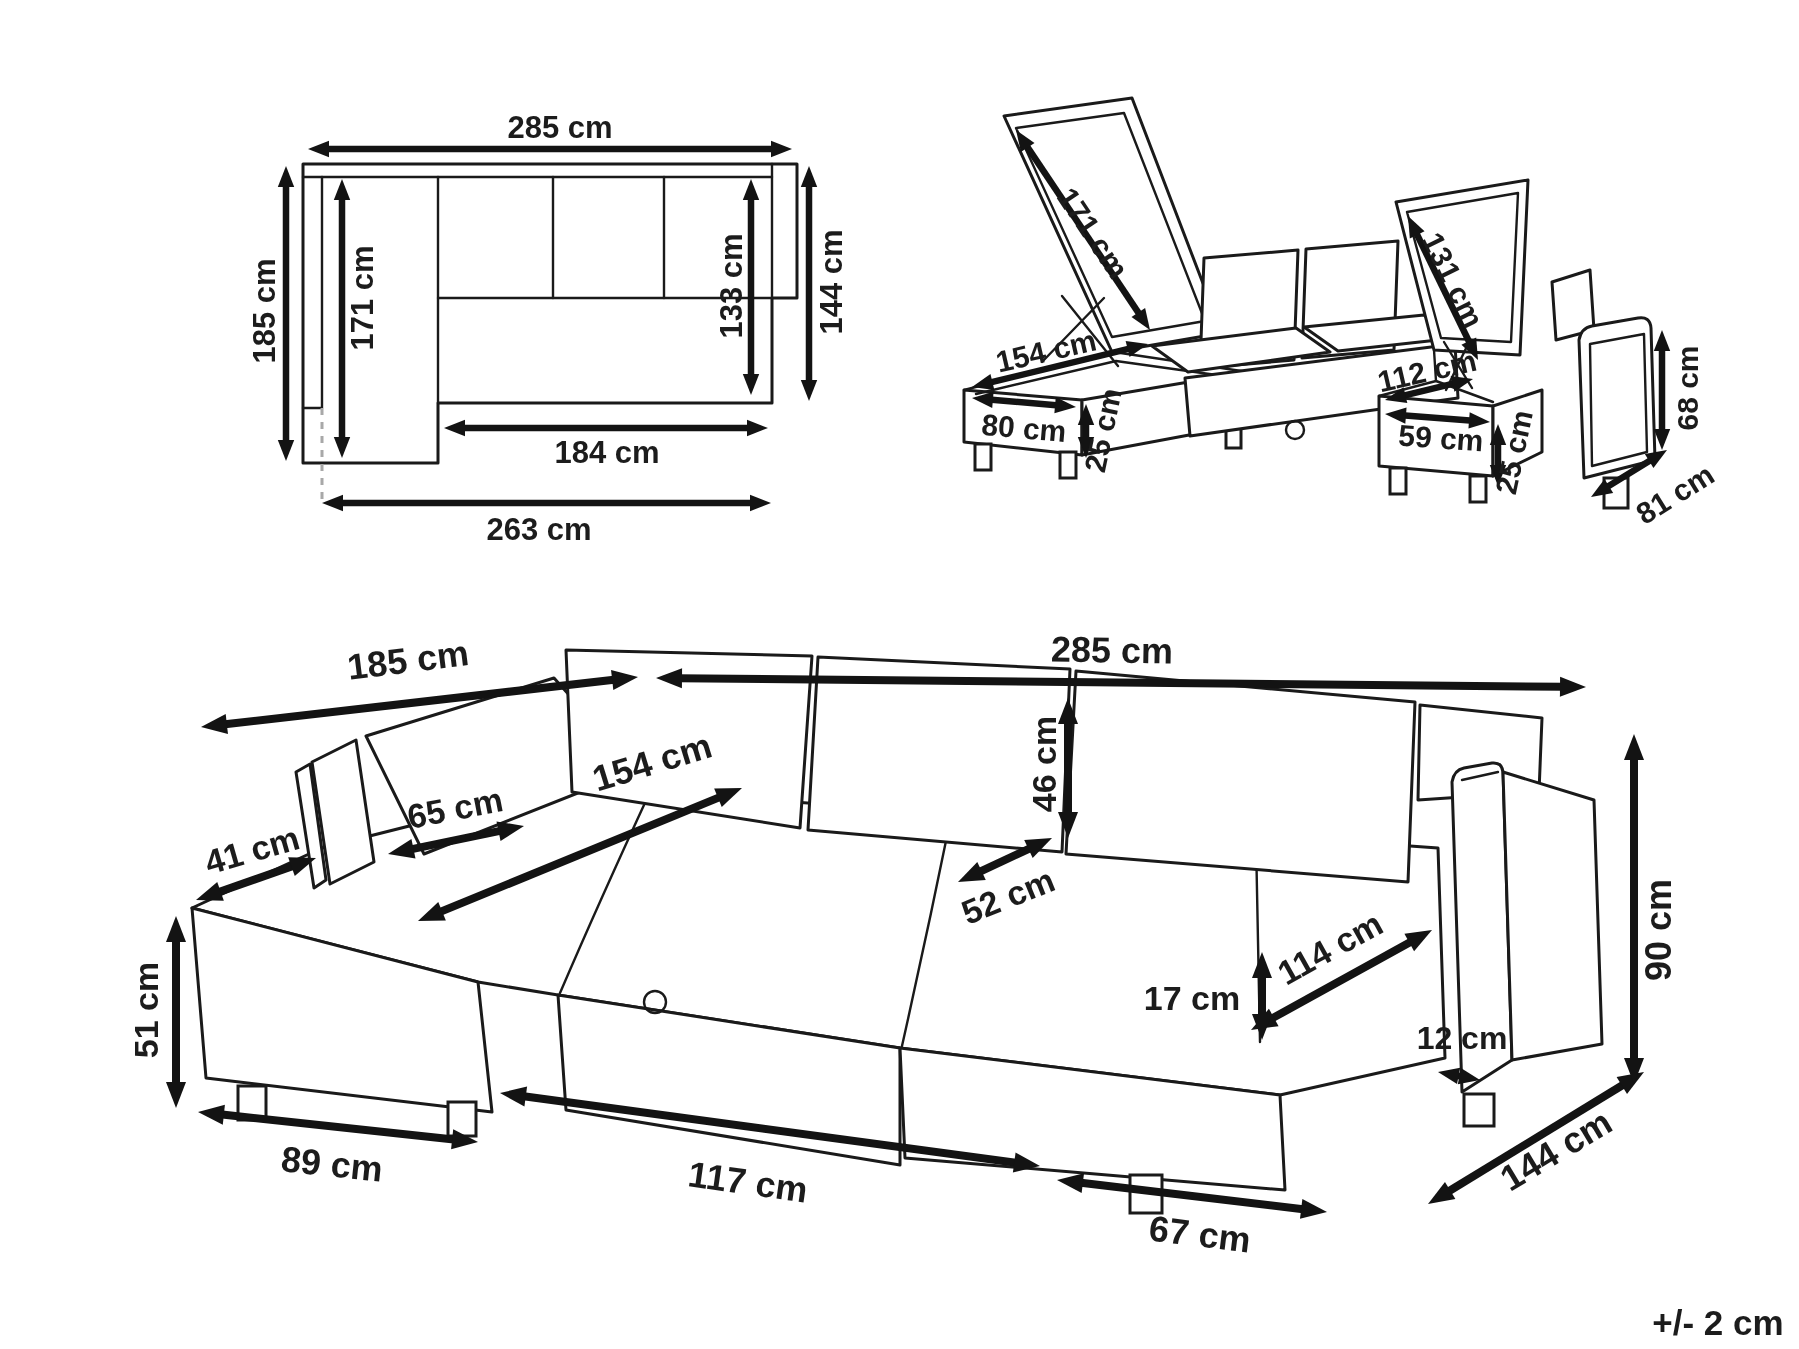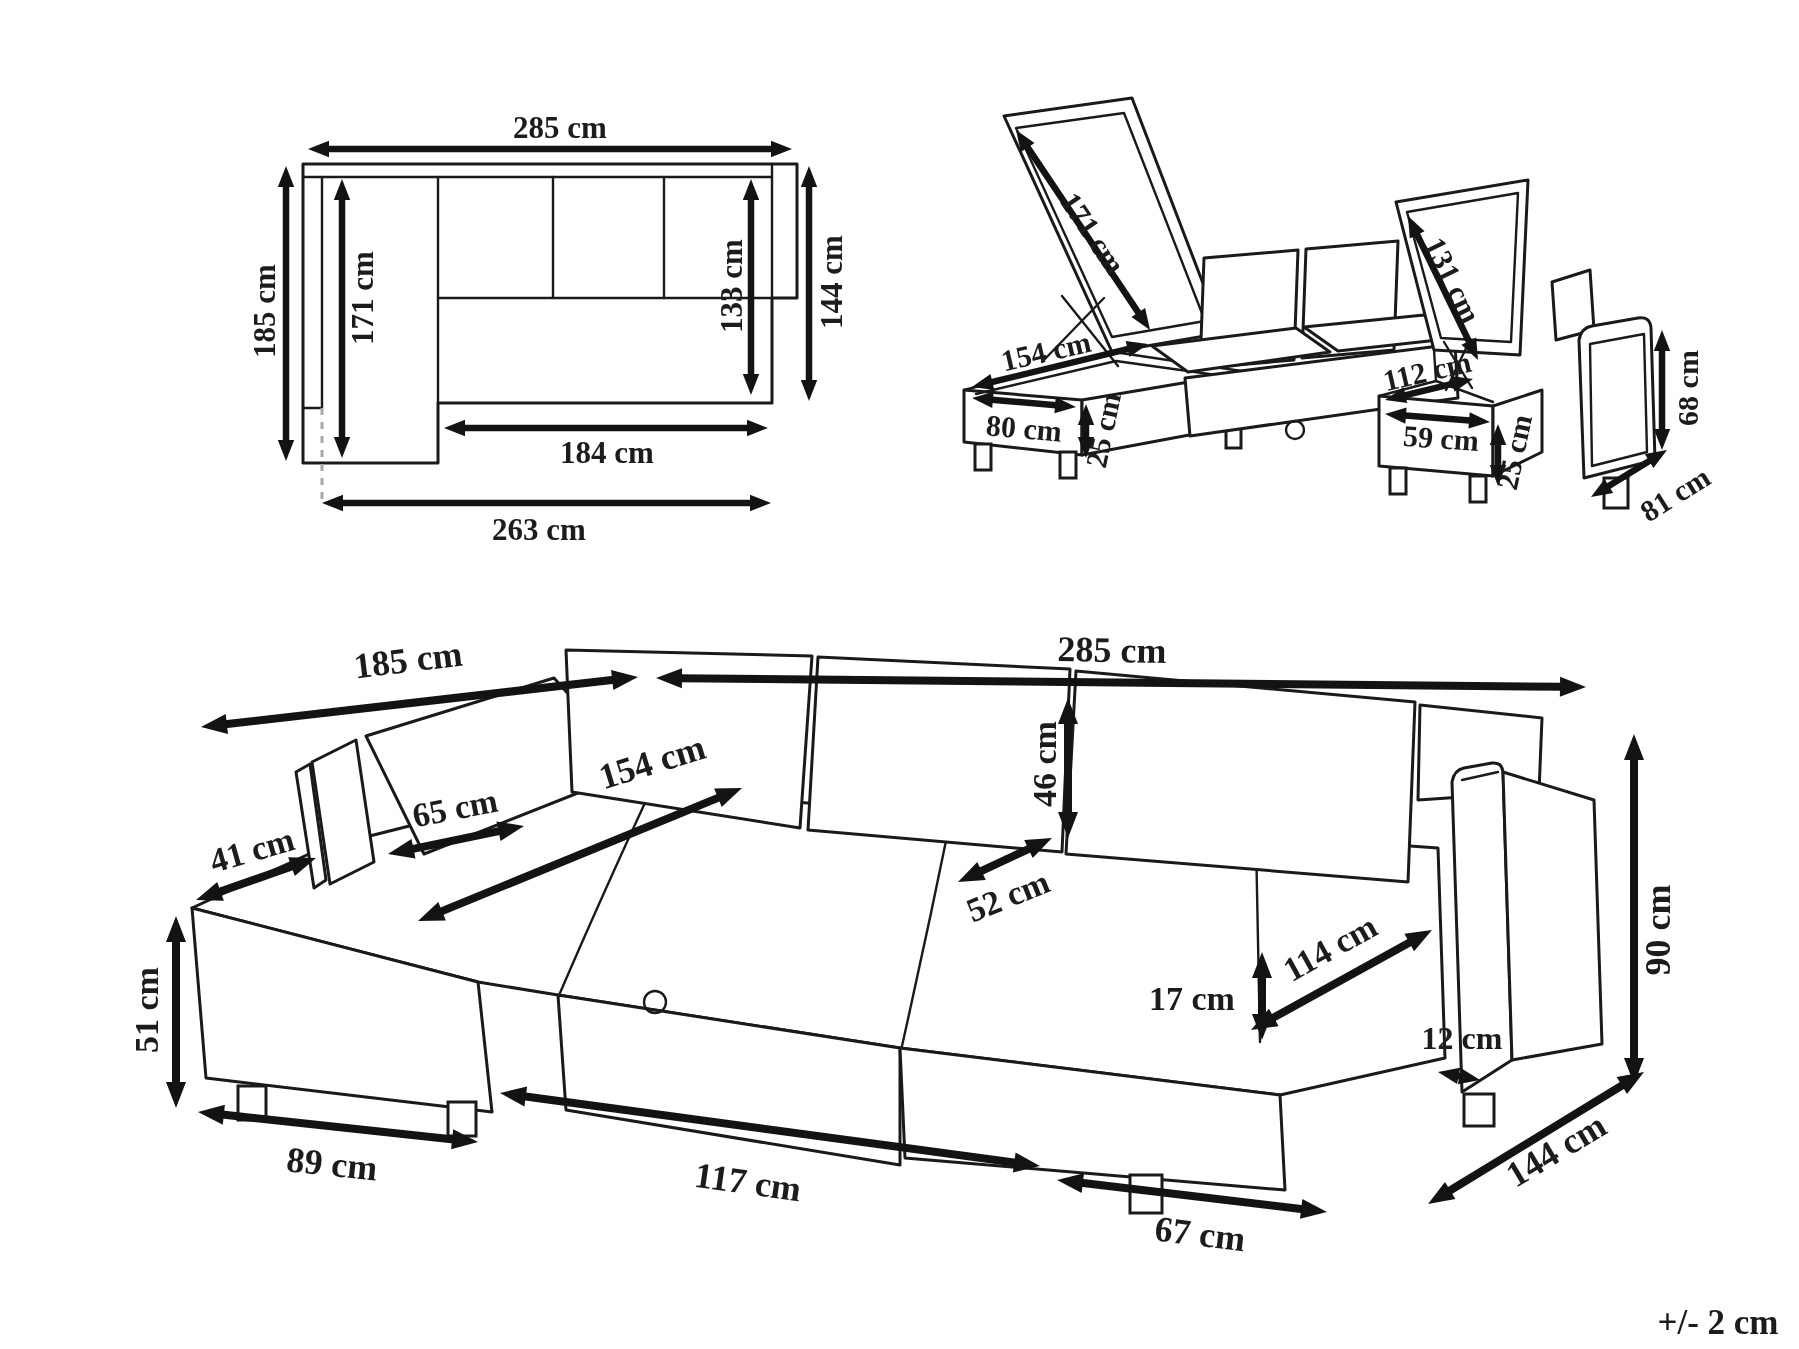--- a/index.html
+++ b/index.html
@@ -1,18 +1,18 @@
 <!DOCTYPE html>
 <html><head>
 <meta charset="utf-8">
 <title>Corner Sofa Bed – Dimension Diagram</title>
 <style>
   html,body{margin:0;padding:0;background:#ffffff;}
   .stage{position:relative;width:1799px;height:1349px;background:#fff;overflow:hidden;
-         font-family:Liberation Serif, serif;text-align:center;}
+         font-family:Liberation Sans, sans-serif;text-align:center;}
   svg{position:absolute;left:0;top:0;}
   .art{fill:#ffffff;stroke:#1a1a1a;stroke-width:3;stroke-linejoin:round;stroke-linecap:round;}
   .art-thin{fill:none;stroke:#1a1a1a;stroke-width:2.4;stroke-linejoin:round;stroke-linecap:round;}
   .leg{fill:#ffffff;stroke:#1a1a1a;stroke-width:3;}
   .dash{fill:none;stroke:#a8a8a8;stroke-width:3;stroke-dasharray:7 7;}
   .dim-line{stroke:#131313;fill:none;stroke-linecap:butt;}
   .dim-head{fill:#131313;stroke:none;}
   .dim-label{fill:#1c1c1c;font-weight:700;}
   .note{fill:#1c1c1c;font-weight:700;font-size:35px;}
 </style>

